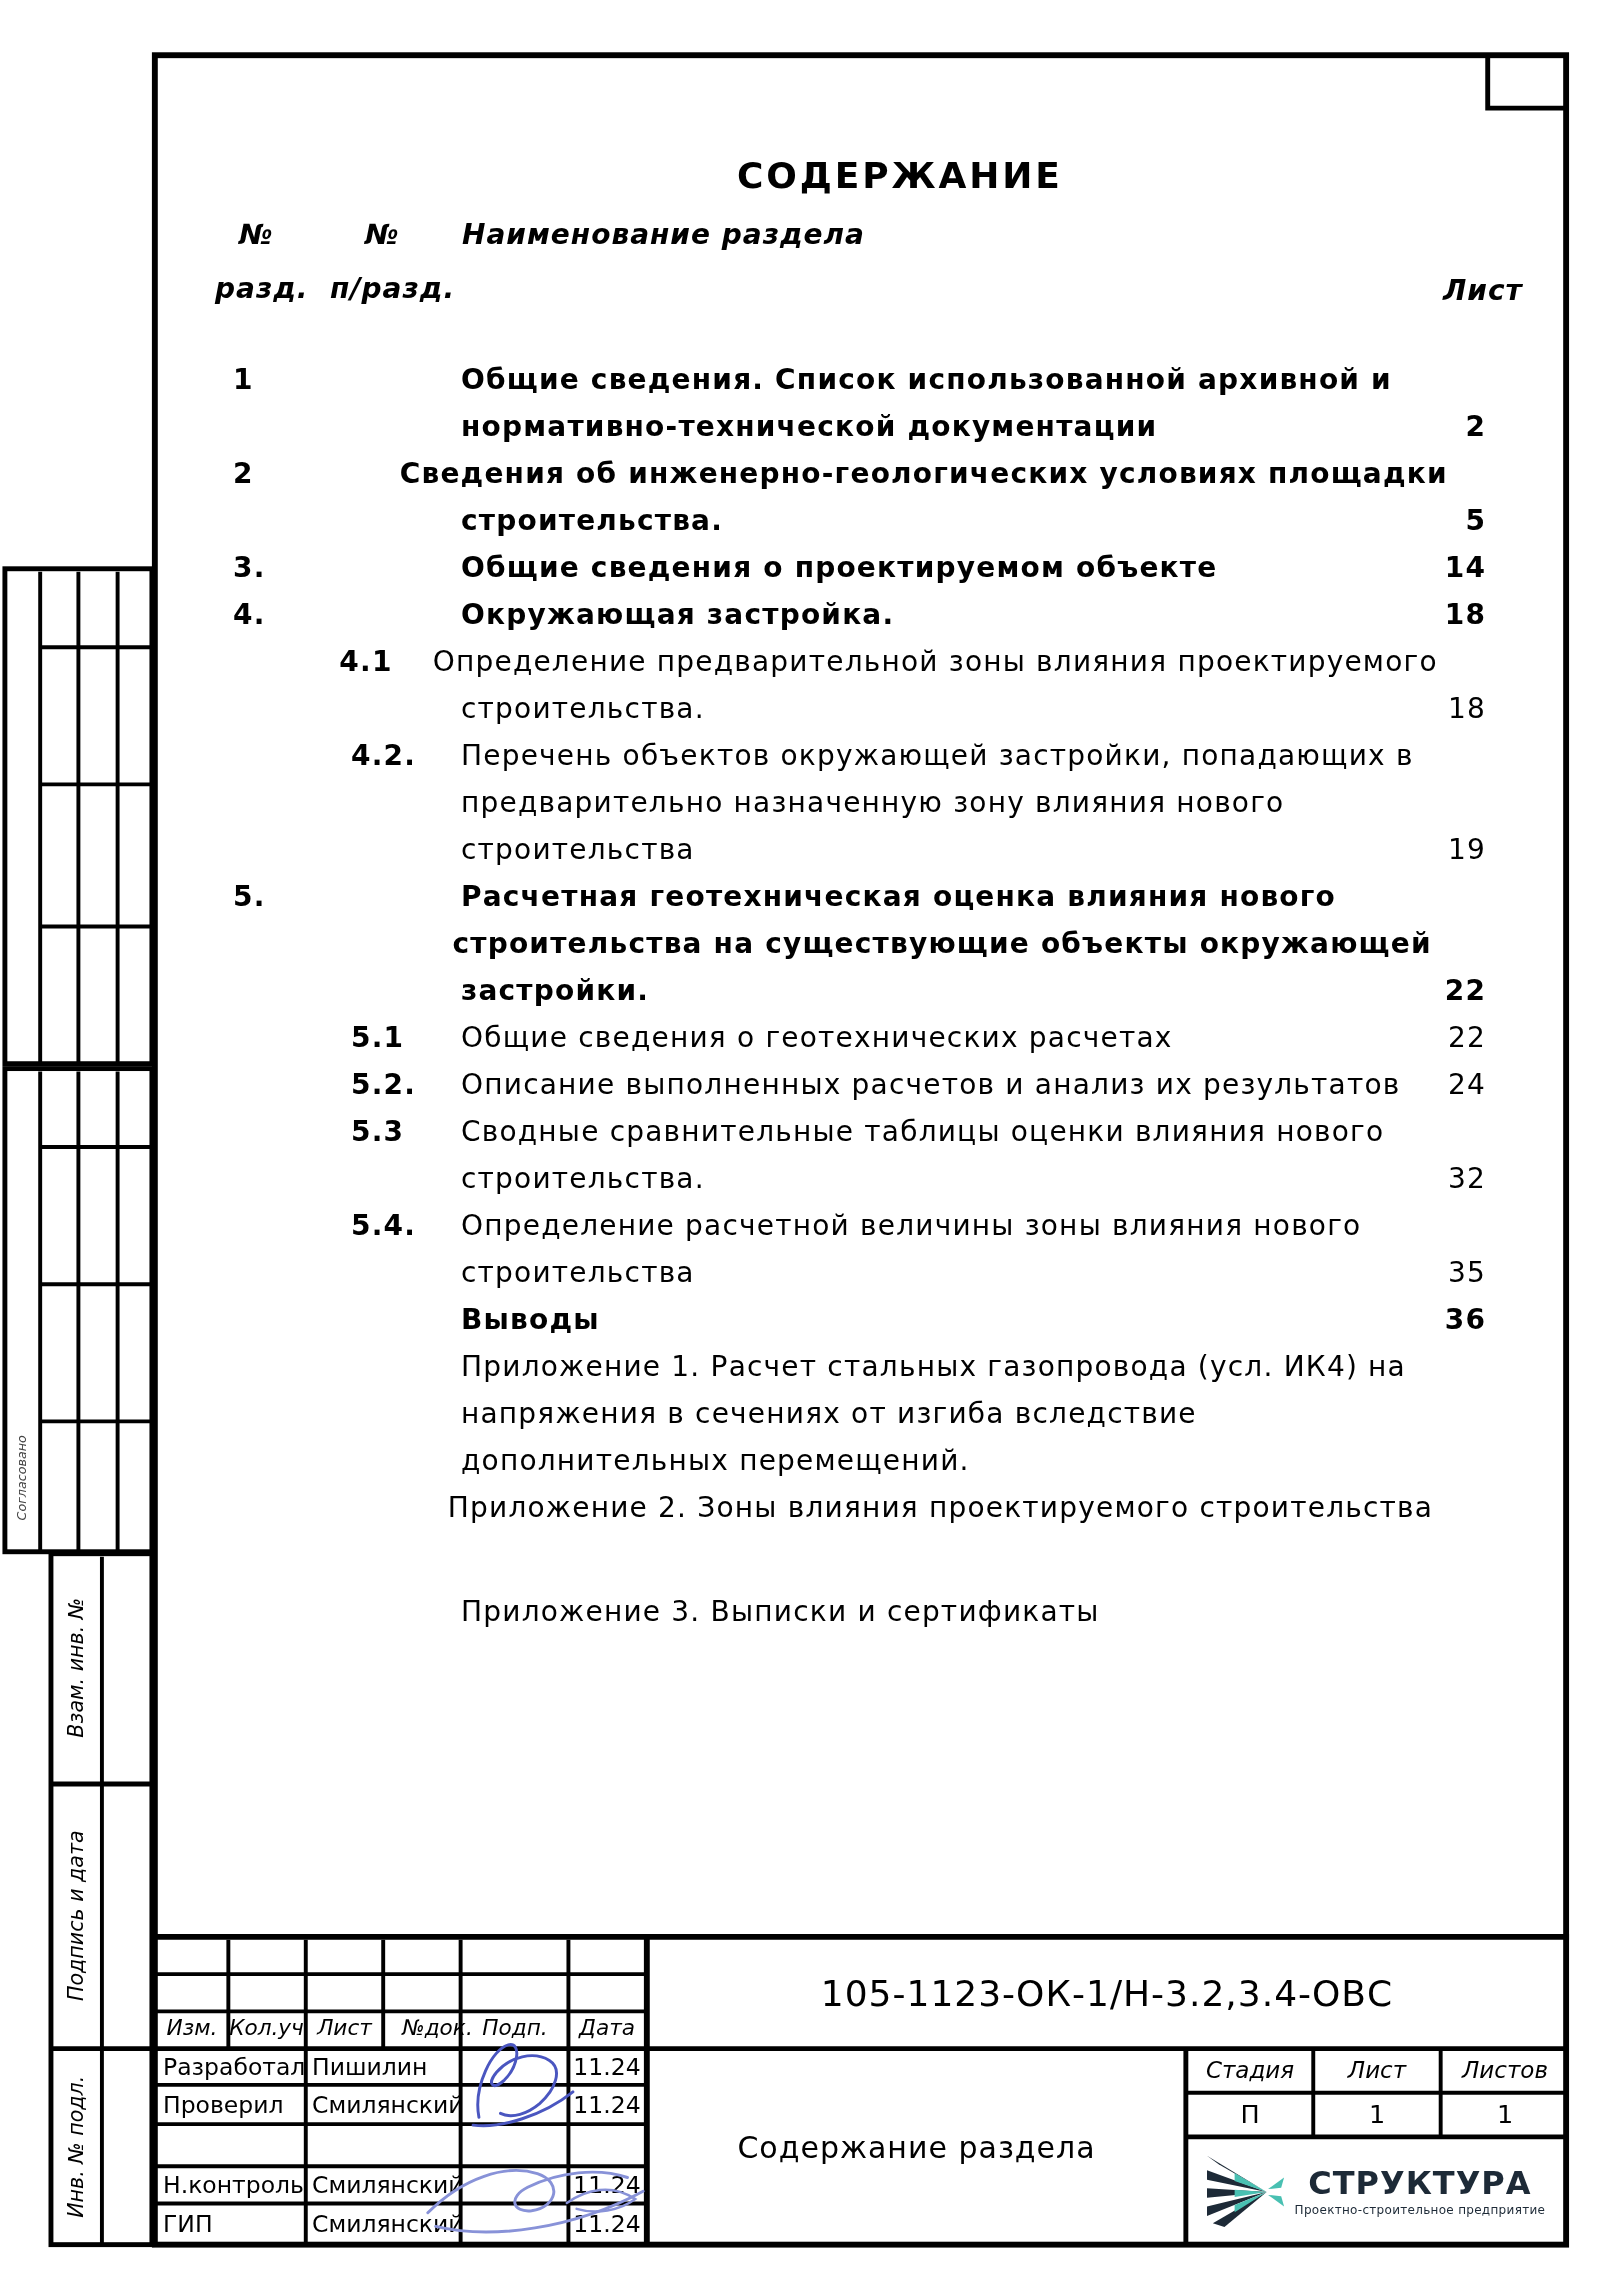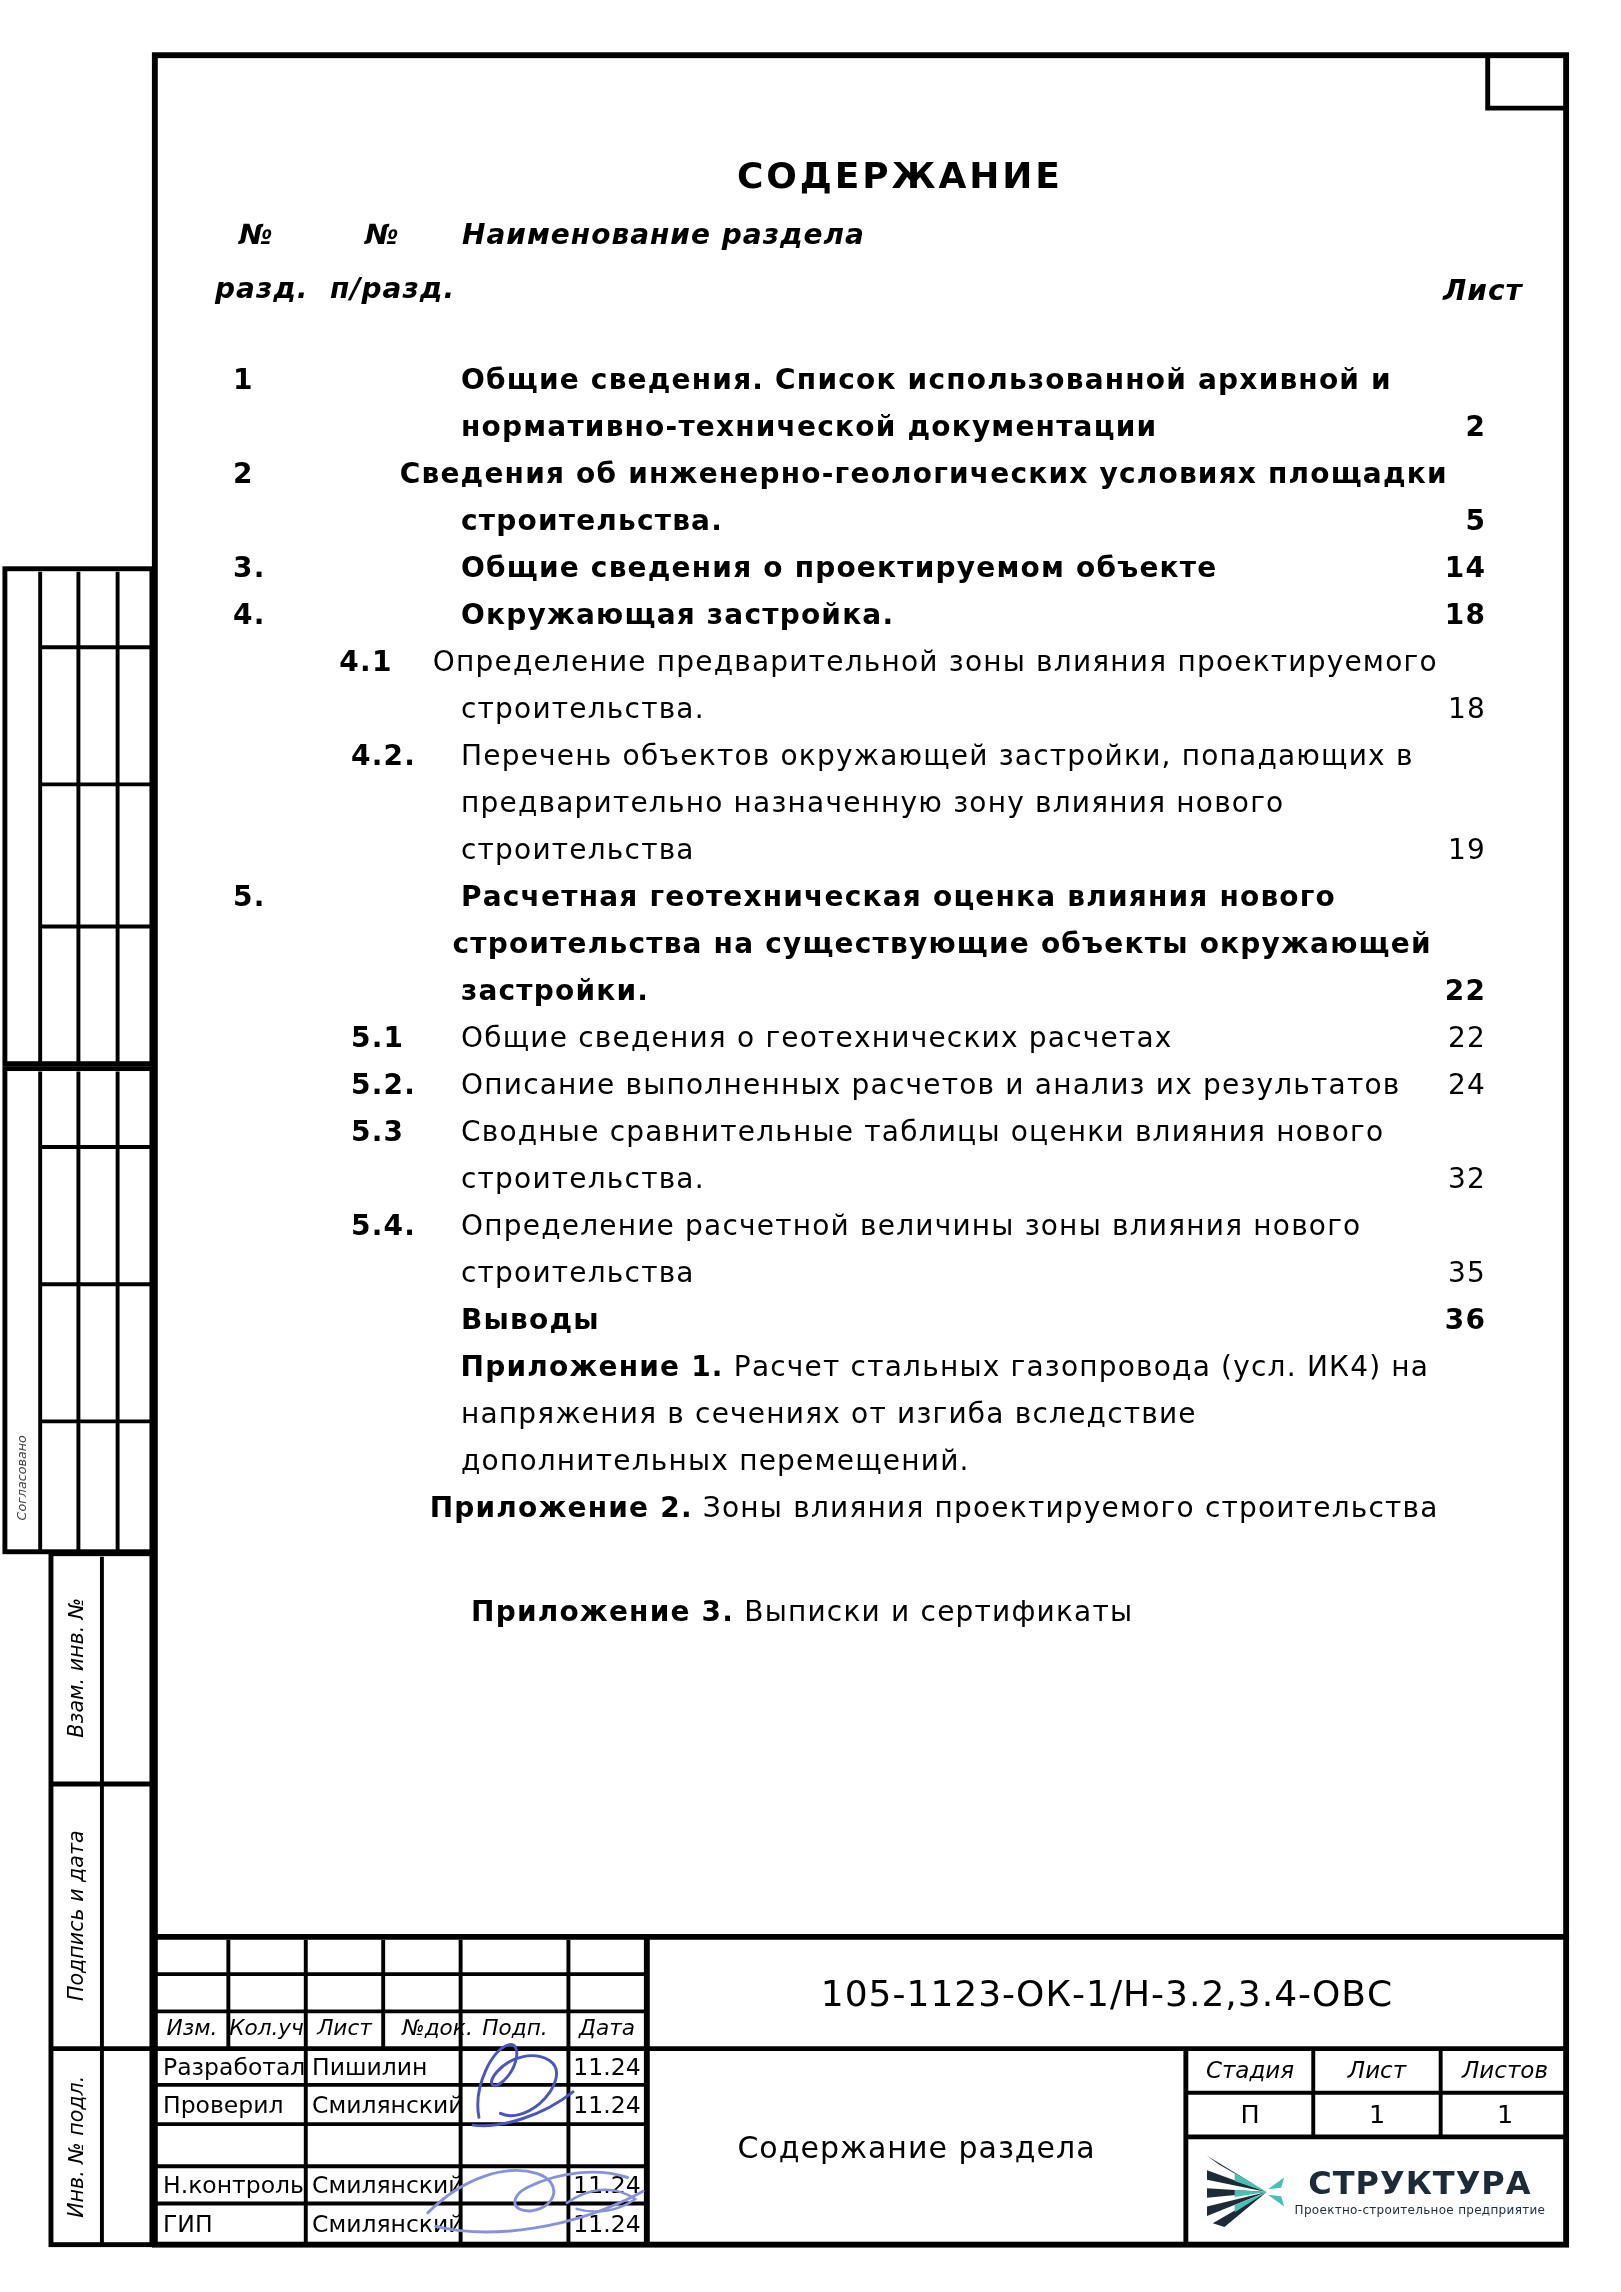--- a/index.html
+++ b/index.html
@@ -17,25 +17,25 @@
     position:absolute;left:737px;top:155px;
     font-size:36px;font-weight:700;letter-spacing:2.9px;white-space:nowrap;
   }
   .toc-colhead{
     position:absolute;font-size:28px;font-style:italic;font-weight:600;
     white-space:nowrap;letter-spacing:1px;
   }
   .toc-rows{position:absolute;left:157px;top:356px;width:1333px;}
   .trow{display:flex;height:47px;line-height:47px;font-size:28px;letter-spacing:1.2px;white-space:nowrap;}
   .trow.b{font-weight:700;}
-  .trow.gap{margin-top:57px;padding-left:10px;}
+  .trow.gap{margin-top:57px;}
   .rn{width:153px;padding-left:76px;box-sizing:border-box;}
   .rs{width:151px;padding-left:41px;box-sizing:border-box;font-weight:bold;}
   .rt{flex:1;overflow:visible;}
-  .rt .pre{font-weight:700;}
+  .rt .pre{font-weight:400;}
   .rp{width:57px;text-align:right;padding-right:3.9px;}
   
   .sh{position:absolute;font-size:21.6px;font-style:italic;text-align:center;white-space:nowrap;}
   .scell{position:absolute;font-size:23.5px;white-space:nowrap;overflow:hidden;}
   .sdate{text-align:center;}
   .doc-number{
     position:absolute;left:651px;top:1942px;width:912px;height:104px;
     line-height:104px;text-align:center;font-size:36px;letter-spacing:1px;
   }
   .section-title{

